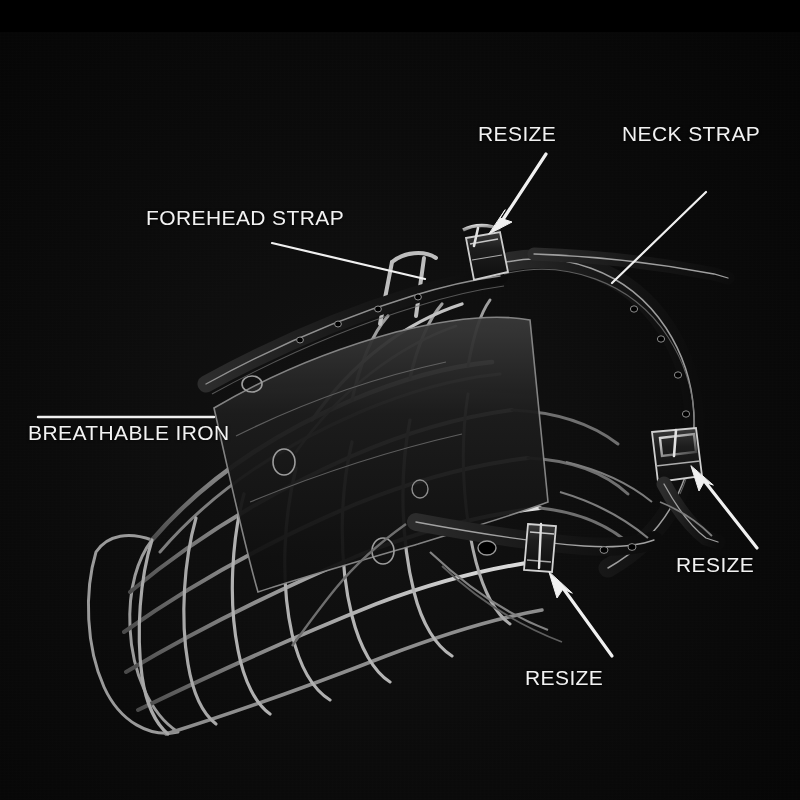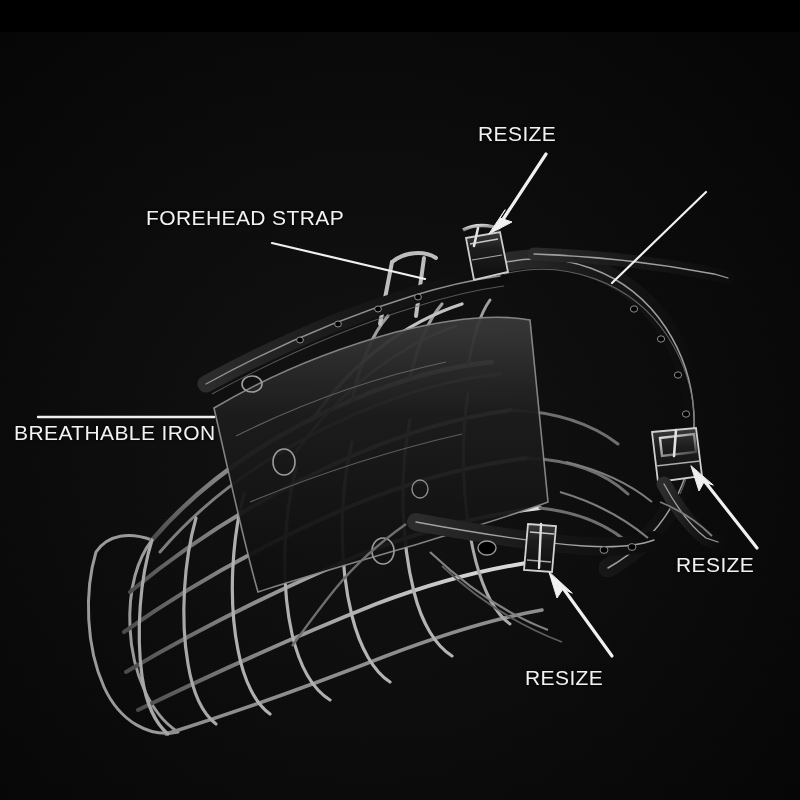--- a/index.html
+++ b/index.html
@@ -234,24 +234,25 @@
 
       <g>
         <line x1="612" y1="624" x2="560" y2="552" stroke-width="3.2"></line>
         <path d="M549 540 L 557 566 L 563 557 L 572 561 Z" stroke-width="1"></path>
       </g>
     </g>
   </svg>
 
   <div class="label" style="left:478px;top:88px;">RESIZE</div>
 
+  <div class="label" style="left:622px;top:88px;">NECK STRAP</div>
 
   <div class="label" style="left:146px;top:172px;">FOREHEAD STRAP</div>
 
-  <div class="label two-line" style="left:14px;top:333px;width:190px;">
+  <div class="label two-line" style="left:28px;top:333px;width:190px;">
     <span class="l1">BREATHABLE IRON</span>
   </div>
 
   <div class="label" style="left:676px;top:519px;">RESIZE</div>
 
   <div class="label" style="left:525px;top:632px;">RESIZE</div>
 
 </div>
 
 </body></html>

